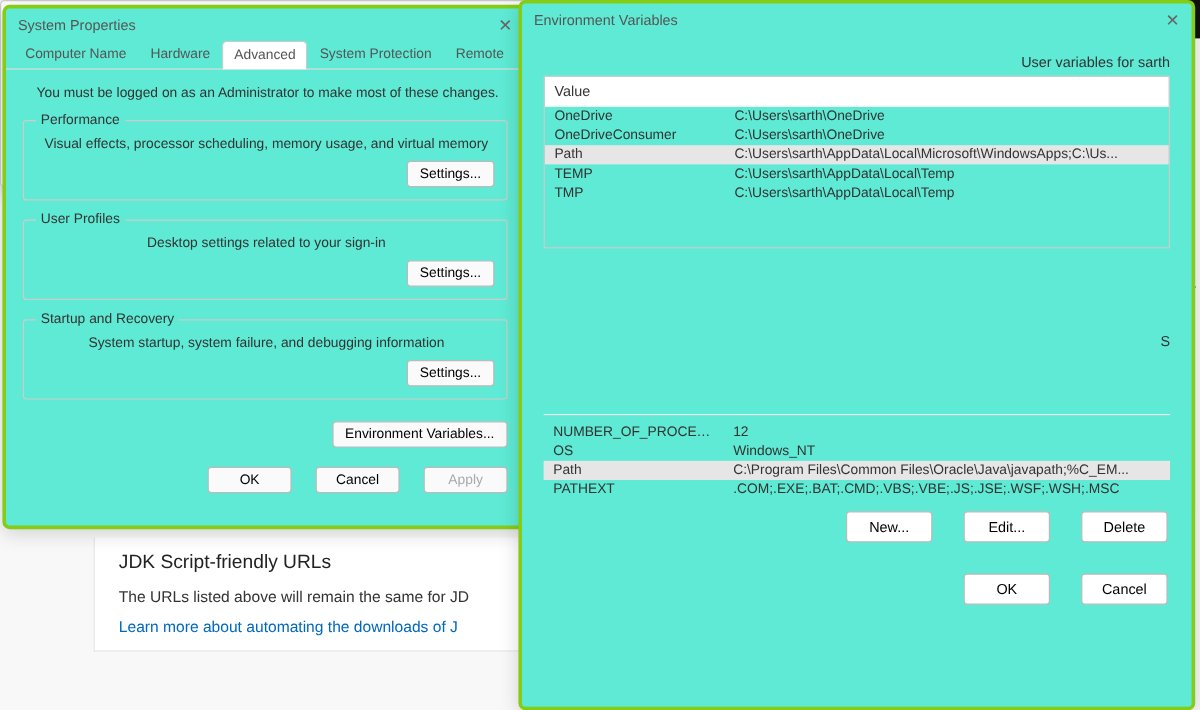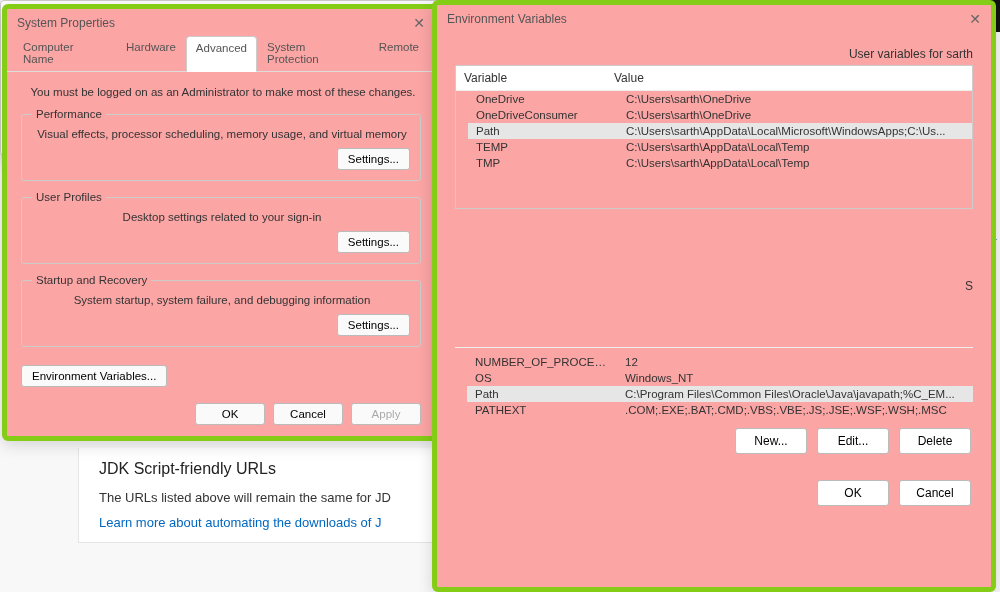--- a/index.html
+++ b/index.html
@@ -1,45 +1,45 @@
 <!DOCTYPE html>
 <html><head>
   <meta charset="utf-8">
   <style>
     * { box-sizing: border-box; margin: 0; padding: 0; }
     body { font-family: "Segoe UI", Tahoma, sans-serif; font-size: 12px; background: #f8f8f8; width: 1000px; height: 592px; position: relative; overflow: hidden; }
-    .dialog { position: absolute; background: #fca5a5; border: 5px solid #84cc16; border-radius: 6px; box-shadow: 0 4px 16px rgba(0,0,0,0.15); }
+    .dialog { position: absolute; background: #5eead4; border: 3px solid #84cc16; border-radius: 6px; box-shadow: 0 4px 16px rgba(0,0,0,0.15); }
     .titlebar { display: flex; justify-content: space-between; align-items: center; padding: 6px 10px 4px 10px; color: #555; font-size: 12px; }
     .titlebar .close { font-size: 14px; color: #666; cursor: pointer; }
     .sysprop { left: 2px; top: 4px; width: 438px; height: 437px; }
     .tabs { display: flex; border-bottom: 1px solid #ddd; padding: 0 6px; gap: 0; }
     .tab { padding: 5px 9px; color: #555; font-size: 11.5px; cursor: pointer; border: 1px solid transparent; }
     .tab.active { border: 1px solid #ccc; border-bottom: 1px solid #fff; border-radius: 4px 4px 0 0; background: #fff; position: relative; top: 1px; }
     .sysbody { padding: 8px 14px; }
     .admin-note { padding: 6px 4px 10px 8px; font-size: 11.5px; color: #333; text-align: center; }
     fieldset { border: 1px solid #ccc; border-radius: 3px; padding: 6px 10px 10px 10px; margin-bottom: 10px; }
     legend { font-size: 11.5px; color: #333; padding: 0 4px; }
     .fsdesc { font-size: 11.5px; color: #333; padding: 2px 0 8px 2px; text-align: center; }
     .btn-row-right { display: flex; justify-content: flex-end; }
-    .win-btn { min-width: 70px; height: 22px; padding: 0 10px; font-size: 11.5px; background: #fafafa; border: 1px solid #bbb; border-radius: 3px; cursor: pointer; }
+    .win-btn { min-width: 70px; height: 22px; padding: 0 10px; font-size: 11.5px; background: #fafafa; border: 1px solid #bbb; border-radius: 3px; cursor: pointer; margin-left: 12px; }
     .actions { display: flex; gap: 8px; justify-content: flex-end; padding: 8px 14px; }
     .win-btn.disabled { color: #aaa; }
-    .envvar-btn-row { display: flex; padding: 0 14px 8px 14px; }
+    .envvar-btn-row { display: flex; justify-content: flex-end; padding: 0 14px 8px 14px; }
     .envvar-dialog { left: 432px; top: 0; width: 564px; height: 592px; }
     .envvar-body { padding: 6px 18px 10px 18px; }
     .section-label { font-size: 12px; color: #333; margin: 10px 0 4px 2px; text-align: right; }
     .var-table { border: 1px solid #ccc; width: 100%; height: 144px; overflow: hidden; }
     .var-header { display: flex; background: #fff; border-bottom: 1px solid #eee; }
     .var-header > div { padding: 5px 8px; font-size: 12px; color: #333; }
     .col-name { width: 150px; }
     .col-val { flex: 1; }
-    .var-row { display: flex; font-size: 11.5px; color: #333; margin-left: 12px; }
+    .var-row { display: flex; font-size: 11.5px; color: #333; }
     .var-row > div { padding: 2px 8px; white-space: nowrap; overflow: hidden; text-overflow: ellipsis; }
     .var-row.selected { background: #e6e6e6; }
-    .table-actions { display: flex; gap: 10px; justify-content: flex-end; padding: 10px 2px; }
+    .table-actions { display: flex; gap: 26px; justify-content: flex-end; padding: 10px 2px; }
     .dlg-btn { min-width: 72px; height: 26px; font-size: 12px; background: #fff; border: 1px solid #bbb; border-radius: 3px; cursor: pointer; padding: 0 12px; }
     .dlg-btn.primary { border: 1px solid #0067c0; color: #0067c0; }
     .newvar-dialog { left: 437px; top: 244px; width: 563px; height: 156px; background: #fff; border: 1px solid #ccc; border-radius: 4px; box-shadow: 0 4px 16px rgba(0,0,0,0.2); }
     .newvar-title { display: flex; justify-content: space-between; padding: 6px 10px; font-size: 12px; color: #333; }
     .newvar-close { font-size: 14px; cursor: pointer; }
     .newvar-body { padding: 10px 18px; }
     .field-row { display: flex; align-items: center; margin-bottom: 12px; }
     .field-label { width: 98px; font-size: 11.5px; color: #333; }
     .field-input { flex: 1; height: 22px; border: 1px solid #aaa; padding: 2px 6px; font-size: 12px; }
     .field-input.focus { border: 1px solid #0067c0; outline: 1px solid #0067c0; }
@@ -114,21 +114,20 @@
 
 <div class="dialog envvar-dialog">
   <div class="titlebar">
     <span>Environment Variables</span>
     <span class="close">✕</span>
   </div>
   <div class="envvar-body">
     <div class="section-label">User variables for sarth</div>
     <div class="var-table">
       <div class="var-header">
-        <div class="col-name">Variable</div>
         <div class="col-val">Value</div>
       </div>
       <div class="var-row">
           <div class="col-name">OneDrive</div>
           <div class="col-val">C:\Users\sarth\OneDrive</div>
         </div>
       <div class="var-row">
           <div class="col-name">OneDriveConsumer</div>
           <div class="col-val">C:\Users\sarth\OneDrive</div>
         </div>

